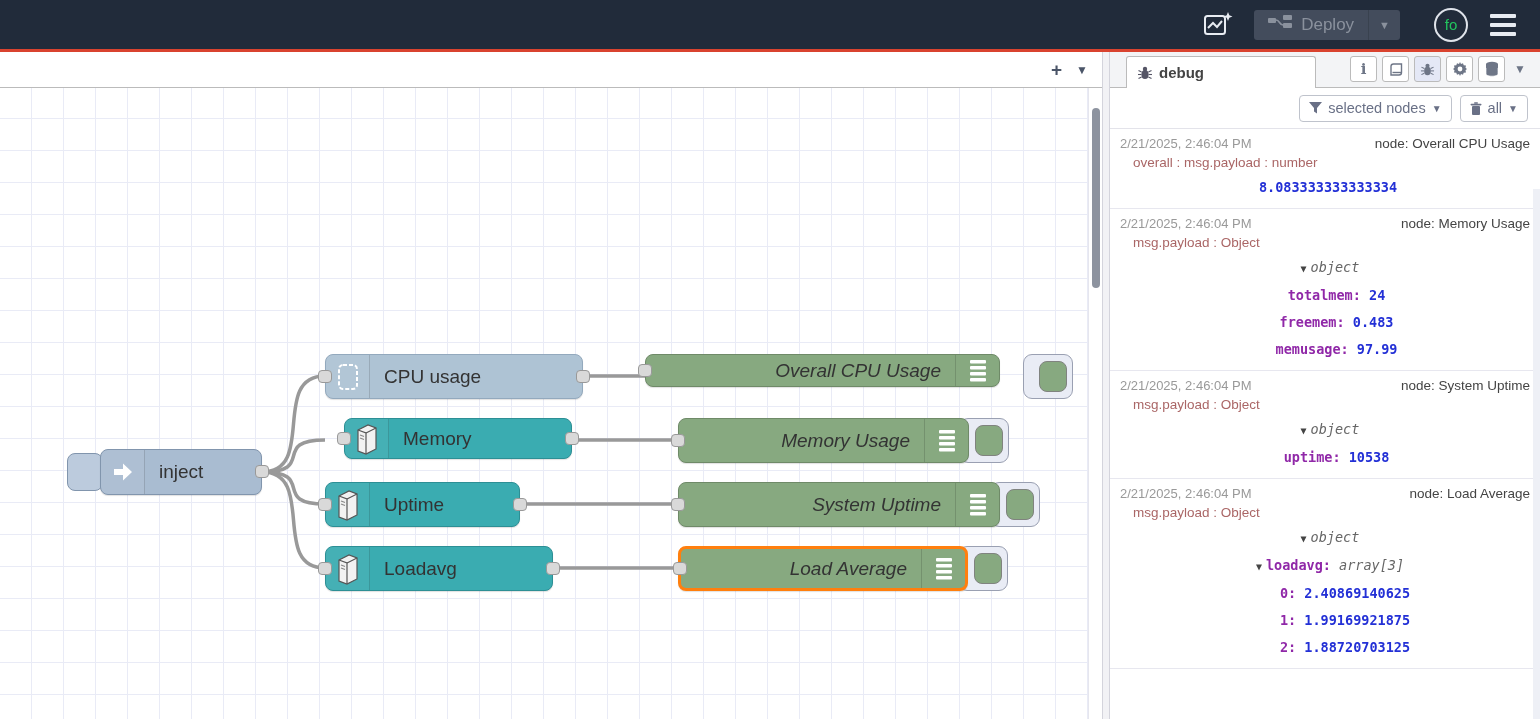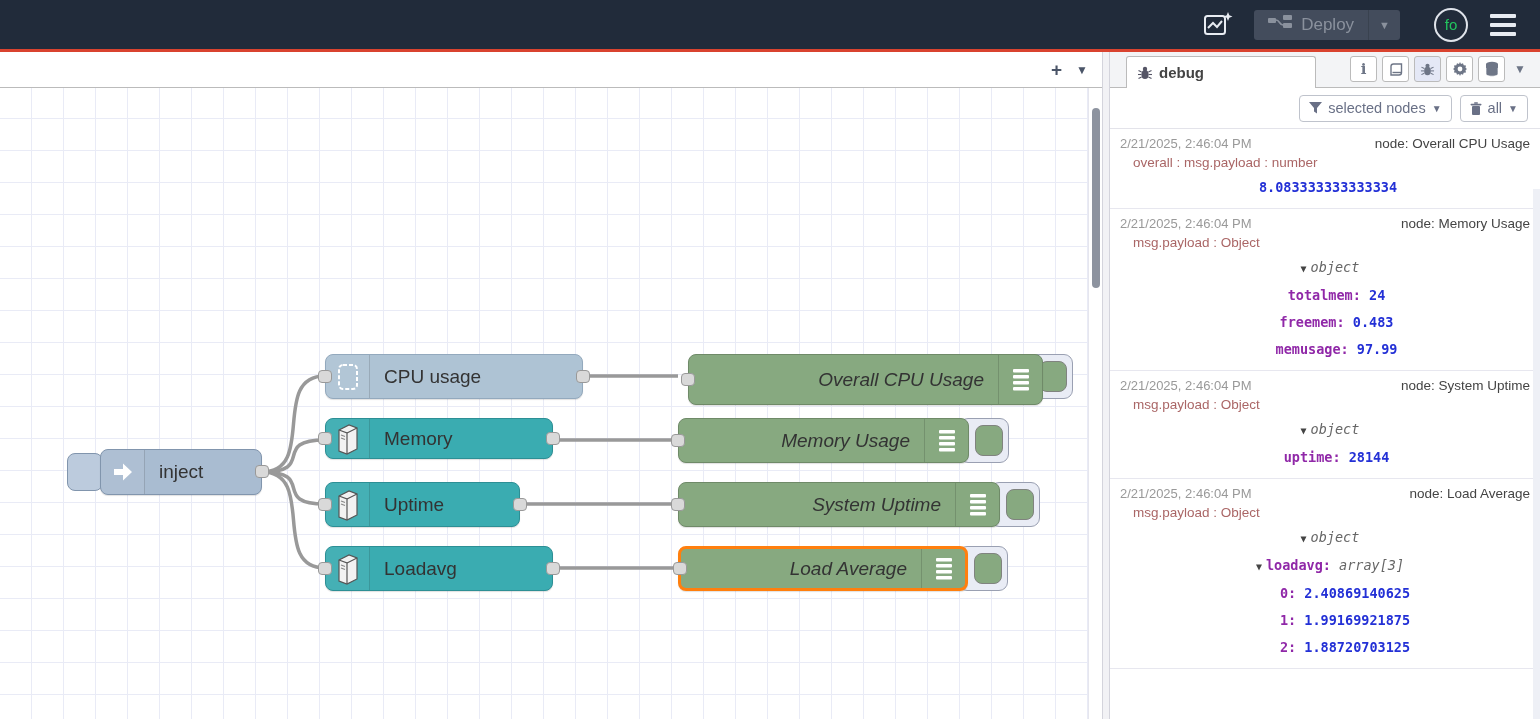--- a/index.html
+++ b/index.html
@@ -146,21 +146,21 @@
         <div class="node" style="left: 325px; top: 266px; width: 258px; height: 45px; background: rgb(174, 195, 212); border-color: rgb(147, 169, 189);">
           <div class="node-iconarea left" style="width: 44px;">
             <svg class="icon" width="26" height="32" viewBox="0 0 26 32">
               <rect x="4" y="4" width="18" height="24" rx="4" fill="none" stroke="#fff" stroke-width="2" stroke-dasharray="4 2"></rect>
             </svg>
           </div>
           <div class="node-label">CPU usage</div>
           <div class="port in"></div>
           <div class="port out"></div>
         </div>
-        <div class="node" style="left: 325px; top: 330px; width: 228px; height: 41px; background: rgb(58, 172, 177); border-color: rgb(45, 143, 149);">
+        <div class="node" style="left: 344px; top: 330px; width: 228px; height: 41px; background: rgb(58, 172, 177); border-color: rgb(45, 143, 149);">
           <div class="node-iconarea left" style="width: 44px;">
             <svg class="icon" width="30" height="34" viewBox="0 0 30 34">
               <path d="M6 8 L16 3 L24 6 L24 27 L14 32 L6 29 Z" fill="#f2f2f2" stroke="#555" stroke-width="1.2"></path>
               <path d="M6 8 L14 11 L14 32" fill="none" stroke="#555" stroke-width="1.2"></path>
               <path d="M14 11 L24 6" fill="none" stroke="#555" stroke-width="1.2"></path>
               <line x1="8" y1="13" x2="12" y2="14.5" stroke="#888" stroke-width="1.2"></line>
               <line x1="8" y1="16" x2="12" y2="17.5" stroke="#888" stroke-width="1.2"></line>
             </svg>
           </div>
           <div class="node-label">Memory</div>
@@ -191,21 +191,21 @@
               <line x1="8" y1="16" x2="12" y2="17.5" stroke="#888" stroke-width="1.2"></line>
             </svg>
           </div>
           <div class="node-label">Loadavg</div>
           <div class="port in"></div>
           <div class="port out"></div>
         </div>
         <div class="debug-toggle-frame" style="left: 1023px; top: 266px; width: 50px; height: 45px;">
           <div class="debug-toggle-inner" style="background: rgb(135, 169, 128);"></div>
         </div>
-        <div class="node" style="left: 688px; top: 266px; width: 355px; height: 51px; background: rgb(135, 169, 128); border-color: rgb(111, 138, 104);">
+        <div class="node" style="left: 645px; top: 266px; width: 355px; height: 33px; background: rgb(135, 169, 128); border-color: rgb(111, 138, 104);">
           <div class="node-label italic">Overall CPU Usage</div>
           <div class="node-iconarea right" style="width: 44px;">
             <svg class="icon" width="26" height="32" viewBox="0 0 26 32">
               <g fill="#fff">
                 <rect x="5" y="5" width="16" height="3.4" rx="1"></rect>
                 <rect x="5" y="11" width="16" height="3.4" rx="1"></rect>
                 <rect x="5" y="17" width="16" height="3.4" rx="1"></rect>
                 <rect x="5" y="23" width="16" height="3.4" rx="1"></rect>
               </g>
             </svg>
@@ -371,21 +371,21 @@
           </div>
         </div>
         <div class="msg">
           <div class="msg-meta">
             <span class="msg-ts">2/21/2025, 2:46:04 PM</span>
             <span class="msg-node">node: System Uptime</span>
           </div>
           <div class="msg-prop">msg.payload : Object</div>
           <div class="msg-body">
             <div class="tree-row" style="padding-left: 6px;"><span class="tree-caret">▼</span><span class="tree-label">object</span></div>
-            <div class="tree-row" style="padding-left: 23px;"><span class="tree-key">uptime: </span><span class="tree-val">28144</span></div>
+            <div class="tree-row" style="padding-left: 23px;"><span class="tree-key">uptime: </span><span class="tree-val">10538</span></div>
           </div>
         </div>
         <div class="msg">
           <div class="msg-meta">
             <span class="msg-ts">2/21/2025, 2:46:04 PM</span>
             <span class="msg-node">node: Load Average</span>
           </div>
           <div class="msg-prop">msg.payload : Object</div>
           <div class="msg-body">
             <div class="tree-row" style="padding-left: 6px;"><span class="tree-caret">▼</span><span class="tree-label">object</span></div>

